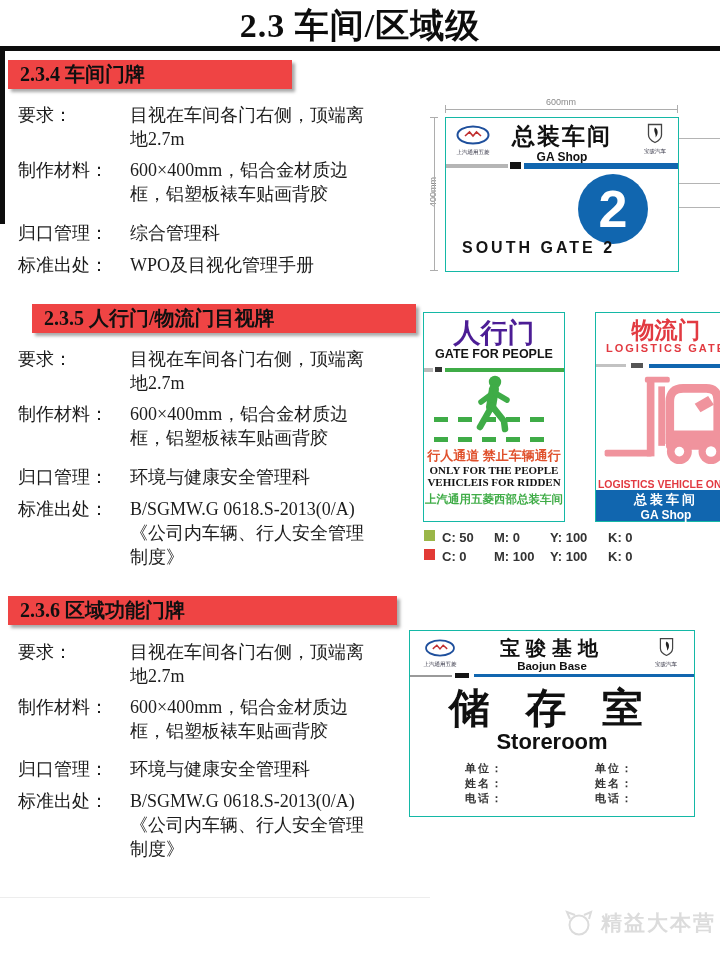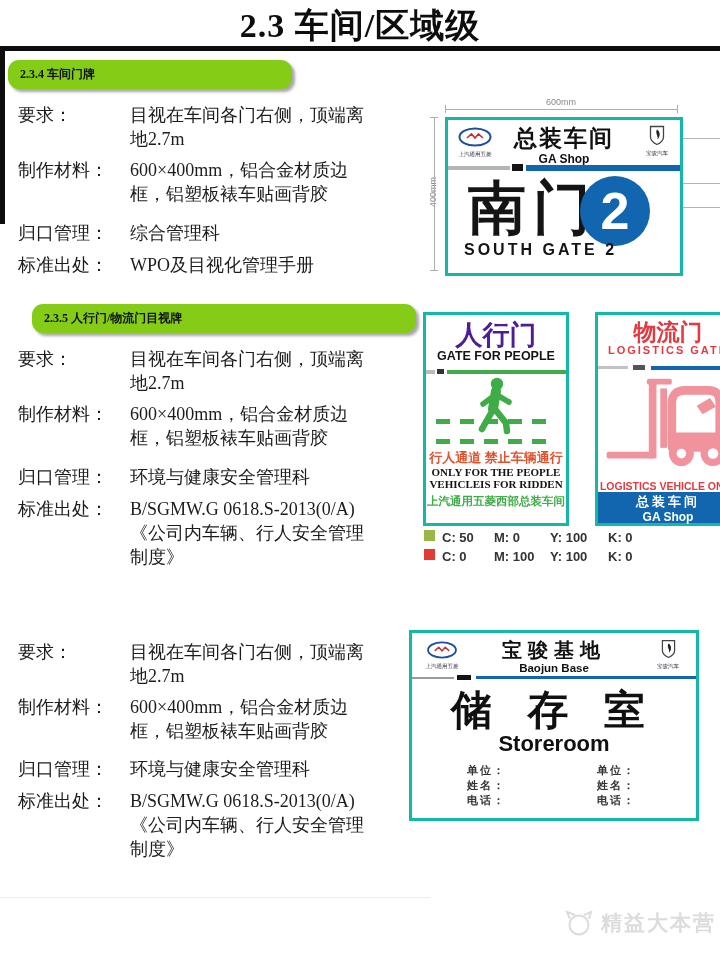--- a/index.html
+++ b/index.html
@@ -7,31 +7,31 @@
         font-family:"Liberation Serif","DejaVu Serif",serif;color:#1c1c1c;}
   .abs{position:absolute;}
   .sans{font-family:"Liberation Sans","DejaVu Sans",sans-serif;}
 
   
   .page-title{top:3px;left:0;width:720px;text-align:center;font-size:34px;font-weight:bold;letter-spacing:1px;color:#0d0d0d;}
   .title-rule{top:46px;left:0;width:720px;height:5px;background:#0d0d0d;}
   .left-bar{top:46px;left:0;width:5px;height:178px;background:#0d0d0d;}
 
   
-  .sec-header{background:#84cc16;box-shadow:3px 3px 3px #a9a9a9;font-weight:bold;font-size:12px;
-              line-height:29px;padding-left:12px;color:#101010;border-radius:11px;}
+  .sec-header{background:#ef4444;box-shadow:3px 3px 3px #a9a9a9;font-weight:bold;font-size:20px;
+              line-height:29px;padding-left:12px;color:#101010;}
 
   
   .row{display:flex;}
   .lbl{width:112px;font-size:18px;flex:none;}
   .val{width:250px;font-size:18px;line-height:24px;}
   .val span{display:block;}
 
   
-  .signbox{position:absolute;background:#fff;border:3px solid #14b8a6;}
+  .signbox{position:absolute;background:#fff;border:1px solid #14b8a6;}
   .dim-label{position:absolute;font-size:9px;color:#8a8a8a;font-family:"Liberation Sans","DejaVu Sans",sans-serif;width:40px;text-align:center;}
   .dim-line-h{position:absolute;height:1px;background:#adadad;}
   .dim-line-v{position:absolute;width:1px;background:#adadad;}
   .tick-v{position:absolute;width:1px;height:8px;background:#adadad;}
   .tick-h{position:absolute;height:1px;width:8px;background:#adadad;}
   .callout{position:absolute;height:1px;background:#b4b4b4;}
 
   .bar3{position:absolute;display:flex;align-items:center;}
   .ws-bar .g{width:62px;height:4px;background:#b5b5b5;margin-right:2px;}
   .ws-bar .b{width:11px;height:7px;background:#141414;margin-right:3px;}
@@ -126,21 +126,20 @@
           <path d="M1.5 1.5 h13 v10.5 c0 4.5 -6.5 7.5 -6.5 7.5 s-6.5 -3 -6.5 -7.5 z" fill="#fff" stroke="#444" stroke-width="1.3"></path>
           <path d="M8 4.5 c3.5 2 3.5 7 .5 10 c1.2 -3.5 -2.8 -6.5 -.5 -10 z" fill="#222"></path>
         </svg>
         <div class="logo-txt">宝骏汽车</div>
       </div>
       <div class="bar3 ws-bar" style="left:0;right:0;top:44px;">
         <span class="g"></span>
           <span class="b"></span>
           <span class="u"></span>
       </div>
-      <div class="abs" style="left:20px;top:50px;font-size:58px;font-weight:900;letter-spacing:7px;color:#141414;">南门</div>
       <div class="abs" style="left:132px;top:56px;width:70px;height:70px;border-radius:50%;background:#1166af;text-align:center;">
         <span style="color:#fff;font-size:52px;font-weight:900;line-height:70px;">2</span>
       </div>
       <div class="abs" style="left:16px;top:121px;font-size:16px;font-weight:900;letter-spacing:3px;color:#141414;">SOUTH GATE 2</div>
     </div>
   </div>
 
   <div class="abs sec-header" style="top:304px;left:8px;width:372px;height:29px;margin-left:24px;">
     <span>2.3.5 人行门/物流门目视牌</span>
   </div>
@@ -226,20 +225,23 @@
     <span class="p4">K: 0</span>
   </div>
   <div class="cmyk-row" style="left:424px;top:549px;">
     <span class="sw" style="background:#e23a35;"></span>
     <span class="p1">C: 0</span>
     <span class="p2">M: 100</span>
     <span class="p3">Y: 100</span>
     <span class="p4">K: 0</span>
   </div>
 
+  <div class="abs sec-header" style="top:596px;left:8px;width:377px;height:29px;">
+    <span>2.3.6 区域功能门牌</span>
+  </div>
   <div class="abs row" style="top:640px;left:18px;">
     <span class="lbl">要求：</span>
     <span class="val">目视在车间各门右侧，顶端离地2.7m</span>
   </div>
   <div class="abs row" style="top:695px;left:18px;">
     <span class="lbl">制作材料：</span>
     <span class="val">600×400mm，铝合金材质边框，铝塑板裱车贴画背胶</span>
   </div>
   <div class="abs row" style="top:757px;left:18px;">
     <span class="lbl">归口管理：</span>

